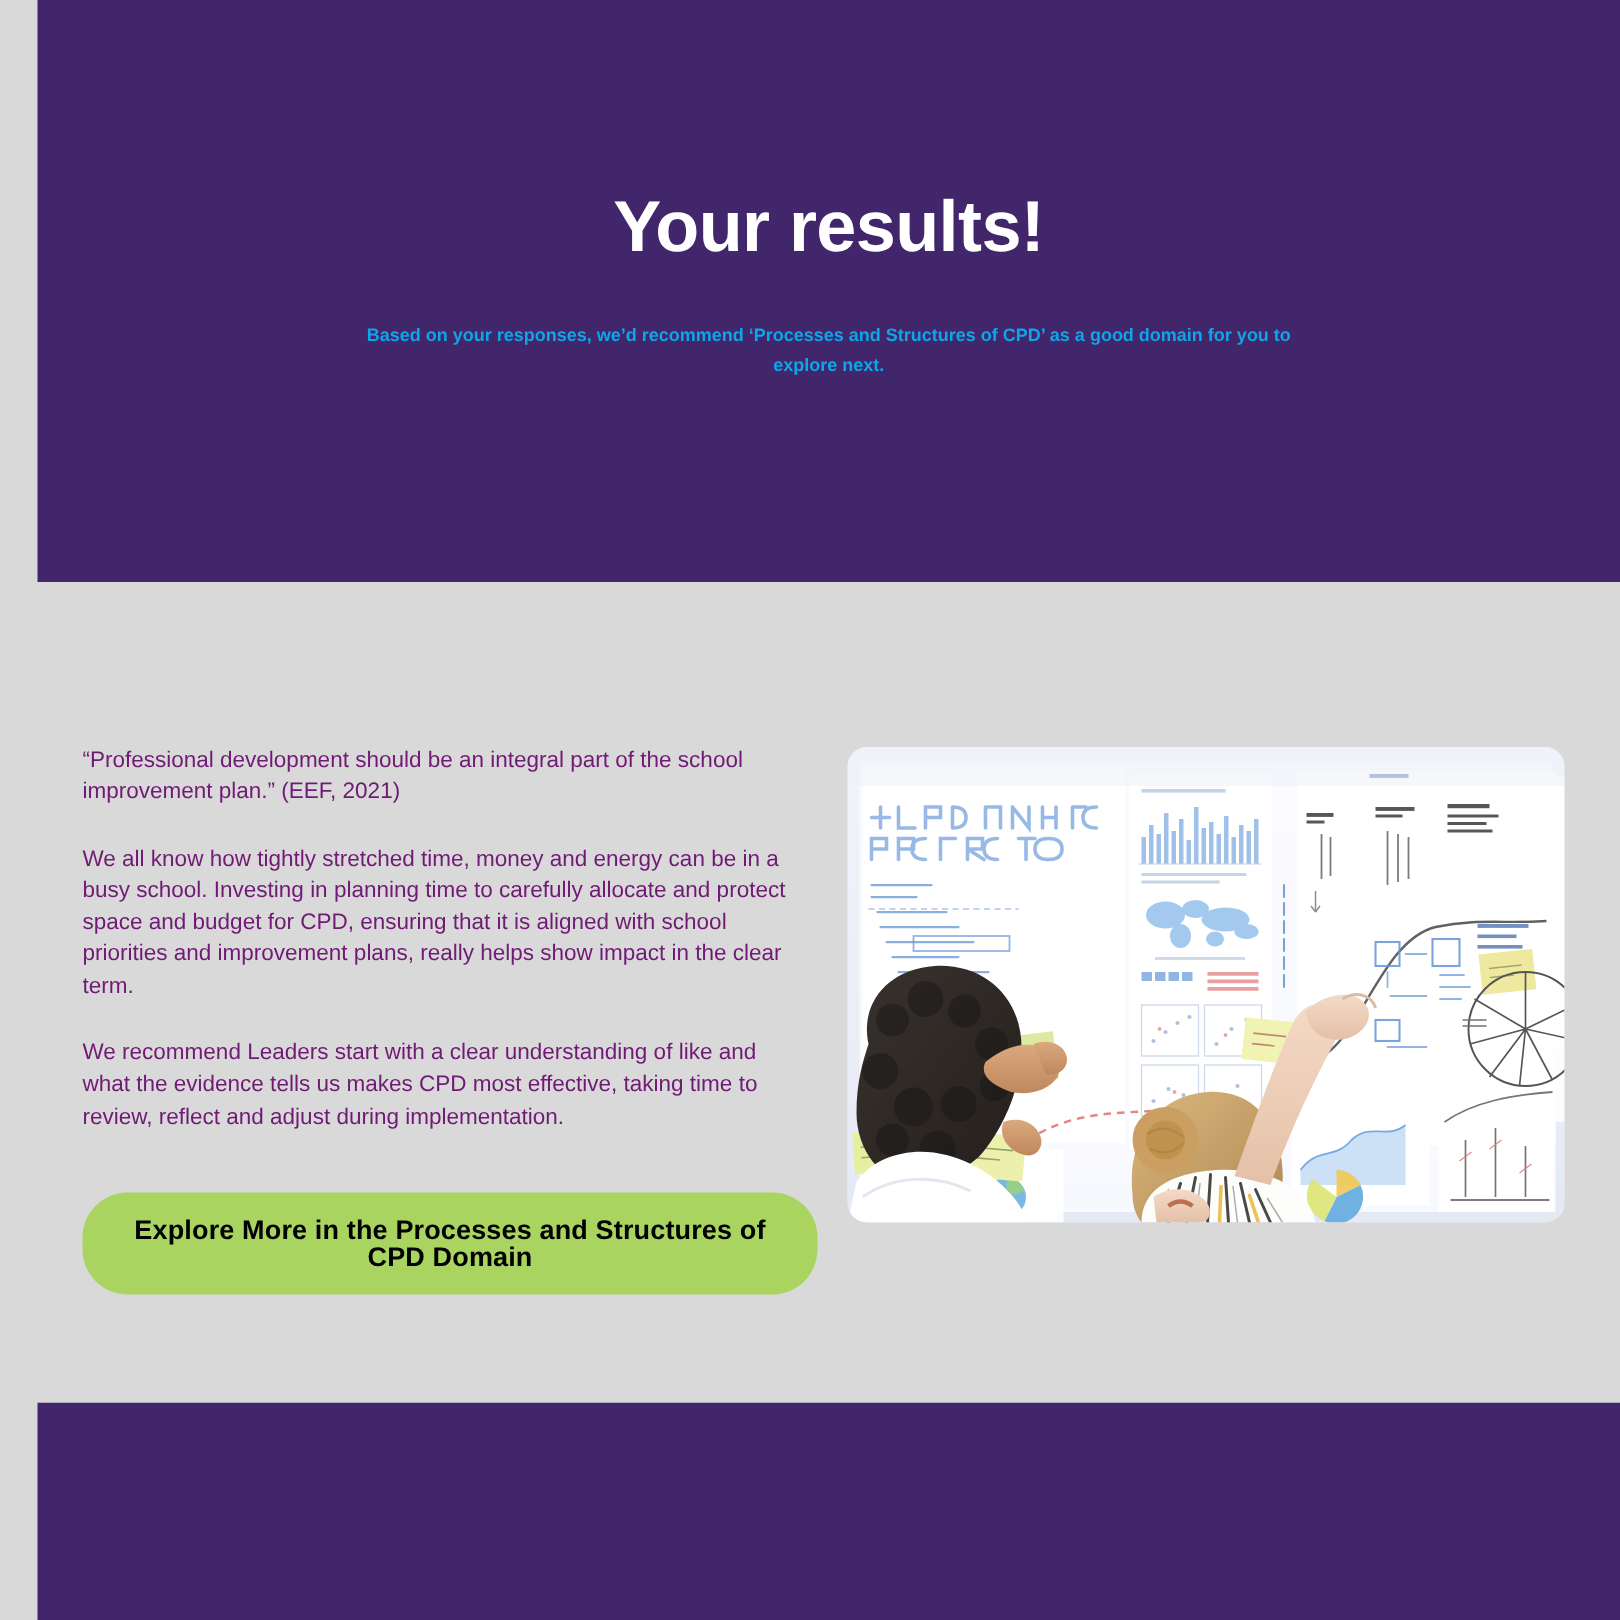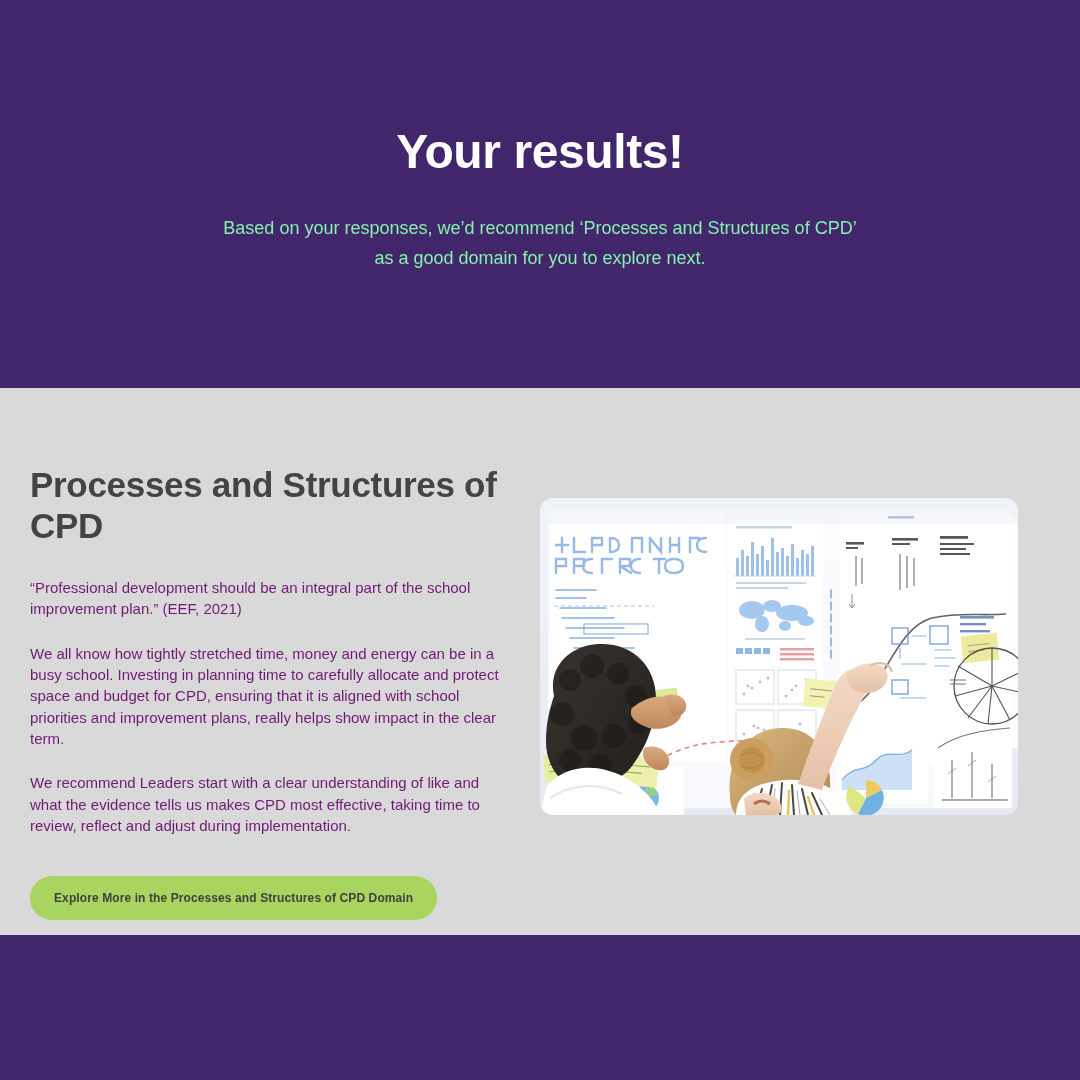--- a/index.html
+++ b/index.html
@@ -14,20 +14,21 @@
   body {
     font-family: "Liberation Sans", sans-serif;
     background: #d9d9d9;
     -webkit-font-smoothing: antialiased;
   }
 
   .page {
     width: 1080px;
     height: 798px;
     position: relative;
+    padding-left: 25px;
   }
 
   
   .hero {
     background: #41266b;
     height: 388px;
     width: 100%;
     padding: 0 120px;
     text-align: center;
     position: relative;
@@ -44,23 +45,23 @@
 
   .hero-sub {
     font-size: 14.5px;
     color: #ffffff;
     font-weight: 400;
     margin-top: 29px;
     line-height: 1.55;
   }
 
   .hero-rec {
-    font-size: 18px;
-    color: #86efac;
-    font-weight: 400;
+    font-size: 12px;
+    color: #0ea5e9;
+    font-weight: 700;
     margin-top: 34px;
     line-height: 1.68;
     max-width: 640px;
     margin-left: auto;
     margin-right: auto;
   }
 
   
   .body-section {
     background: #d9d9d9;
@@ -94,22 +95,22 @@
     margin-top: 23px;
     max-width: 478px;
   }
 
   .para.quote { margin-top: 31px; }
 
   .cta-button {
     display: inline-block;
     margin-top: 40px;
     background: #a9d45f;
-    color: #404040;
-    font-size: 12px;
+    color: #000000;
+    font-size: 18px;
     font-weight: 700;
     border: none;
     border-radius: 30px;
     padding: 16px 24px;
     cursor: pointer;
     line-height: 1;
     letter-spacing: 0.1px;
     text-align: center;
   }
 
@@ -146,21 +147,20 @@
 <div class="page">
 
   <header class="hero">
     <h1 class="hero-title">Your results!</h1>
     <p class="hero-rec">Based on your responses, we’d recommend ‘Processes and Structures of CPD’ as a good domain for you to explore next.</p>
   </header>
 
   <main class="body-section">
 
     <div class="col-left">
-      <h2 class="section-heading">Processes and Structures of CPD</h2>
       <p class="para quote">“Professional development should be an integral part of the school improvement plan.” (EEF, 2021)</p>
       <p class="para">We all know how tightly stretched time, money and energy can be in a busy school. Investing in planning time to carefully allocate and protect space and budget for CPD, ensuring that it is aligned with school priorities and improvement plans, really helps show impact in the clear term.</p>
       <p class="para">We recommend Leaders start with a clear understanding of like and what the evidence tells us makes CPD most effective, taking time to review, reflect and adjust during implementation.</p>
       <button class="cta-button">Explore More in the Processes and Structures of CPD Domain</button>
     </div>
 
     <div class="col-right">
       <figure class="photo-frame">
         <svg viewBox="0 0 478 317" preserveAspectRatio="xMidYMid slice">
           <defs>

